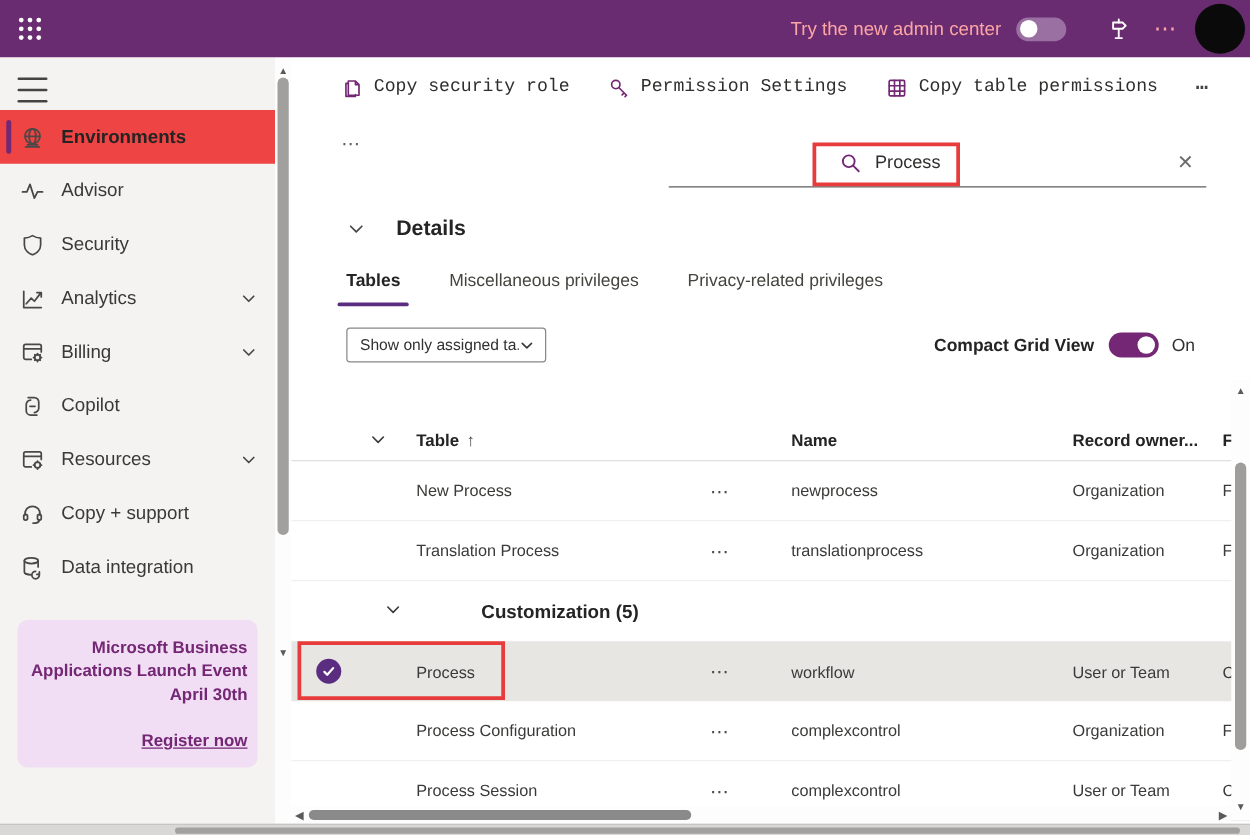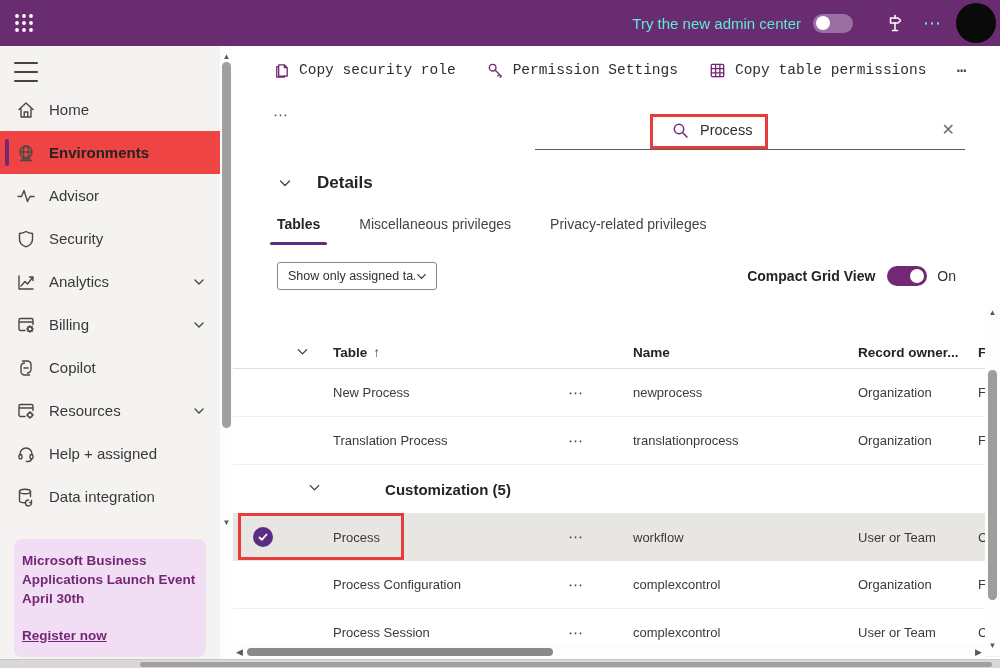--- a/index.html
+++ b/index.html
@@ -1,21 +1,21 @@
 <!DOCTYPE html>
 <html><head>
 <meta charset="utf-8">
 <style>
   * { margin:0; padding:0; box-sizing:border-box; }
   body { font-family:"Liberation Sans", sans-serif; background:#fff; }
   .screen { position:relative; width:1000px; height:668px; overflow:hidden; background:#fff; }
 
   
   .topbar { position:absolute; top:0; left:0; right:0; height:46px; background:#6a2c70;
-            display:flex; align-items:center; color:#5eead4; }
+            display:flex; align-items:center; color:#fca5a5; }
   .waffle { width:48px; height:46px; display:flex; align-items:center; justify-content:center; cursor:pointer; }
   .topbar-spacer { flex:1; }
   .try-label { font-size:15px; margin-right:12px; }
   .toggle-off { width:40px; height:19px; border-radius:10px; background:#9a6fa2; position:relative; margin-right:24px; cursor:pointer; }
   .toggle-off .knob { position:absolute; left:3px; top:2.5px; width:14px; height:14px; border-radius:50%; background:#fff; }
   .topbar-icon { width:36px; height:36px; display:flex; align-items:center; justify-content:center; margin-right:10px; cursor:pointer; }
   .topbar-more { font-size:18px; letter-spacing:1px; margin-right:14px; cursor:pointer; }
   .avatar { width:40px; height:40px; border-radius:50%; background:#0a0a0a; margin-right:4px; cursor:pointer; }
 
   
@@ -28,21 +28,21 @@
   .nav-item { height:43px; display:flex; align-items:center; padding-left:16px; position:relative;
               font-size:15px; color:#39383 6; color:#3a3938; cursor:pointer; }
   .nav-item .ic { width:20px; height:20px; margin-right:13px; flex-shrink:0; }
   .nav-item.selected { background:#ef4444; font-weight:bold; color:#242424; }
   .nav-item .accent { position:absolute; left:5px; top:8px; bottom:8px; width:4px; border-radius:2px; background:#742774; display:none; }
   .nav-item.selected .accent { display:block; }
   .nav-item .chev { margin-left:auto; margin-right:14px; }
   svg.ln { stroke:#4a4846; fill:none; stroke-width:1.4; stroke-linecap:round; stroke-linejoin:round; }
 
   .banner { margin:21px 14px 0 14px; width:192px; background:#f1ddf4; border-radius:8px;
-            padding:12px 8px; text-align:left; color:#742774; font-weight:bold; font-size:13.5px; line-height:19px; }
+            padding:12px 8px; text-align:right; color:#742774; font-weight:bold; font-size:13.5px; line-height:19px; }
   .banner .reg { text-decoration:underline; cursor:pointer; display:inline-block; margin-top:18px; }
 
   
   .nav-scroll { width:13px; background:#fdfdfd; position:relative; flex-shrink:0; }
   .nav-scroll .arrow { position:absolute; left:0; width:13px; text-align:center; font-size:8px; color:#5a5a5a; cursor:pointer; }
   .nav-scroll .thumb { position:absolute; left:2px; width:9px; border-radius:5px; background:#a2a09e; top:16px; height:366px; cursor:pointer; }
 
   
   .main { flex:1; position:relative; background:#fff; overflow:hidden; }
   .toolbar { height:48px; display:flex; align-items:center; padding-left:39px;font-family:Liberation Mono, monospace; }
@@ -144,27 +144,20 @@
 
   <div class="content">
 
     <nav class="sidebar">
       <div class="hamburger">
           <span></span>
           <span></span>
           <span></span>
         </div>
 
-      <div class="nav-item">
-
-        <svg class="ic ln" viewBox="0 0 20 20">
-            <path d="M3 9.5 L10 3 L17 9.5 M5 8.5 V17 h10 V8.5 M8.2 17 v-5 h3.6 v5"></path>
-          </svg>
-        <span>Home</span>
-      </div>
 
       <div class="nav-item selected">
         <span class="accent"></span>
         <svg class="ic ln" viewBox="0 0 20 20">
             <circle cx="10" cy="9" r="6"></circle>
             <ellipse cx="10" cy="9" rx="2.7" ry="6"></ellipse>
             <path d="M4.3 9 h11.4 M6 15.8 h8 M4.5 17.5 h11"></path>
           </svg>
         <span>Environments</span>
       </div>
@@ -233,21 +226,21 @@
       </div>
 
       <div class="nav-item">
 
         <svg class="ic ln" viewBox="0 0 20 20">
             <path d="M4 11 v-1 a6 6 0 0 1 12 0 v1"></path>
             <rect x="3" y="10.5" width="3" height="4.5" rx="1.4"></rect>
             <rect x="14" y="10.5" width="3" height="4.5" rx="1.4"></rect>
             <path d="M15.5 15 a3.5 3 0 0 1 -3.5 2.5 h-1.5"></path>
           </svg>
-        <span>Help + assigned</span>
+        <span>Copy + support</span>
       </div>
 
       <div class="nav-item">
 
         <svg class="ic ln" viewBox="0 0 20 20">
             <ellipse cx="9" cy="4.5" rx="5.5" ry="2.3"></ellipse>
             <path d="M3.5 4.5 v9 c0 1.3 2.5 2.3 5.5 2.3 M14.5 4.5 v5"></path>
             <path d="M12.5 13 a3 3 0 1 0 3 3 M15.5 13.5 v2 h-2"></path>
           </svg>
         <span>Data integration</span>

